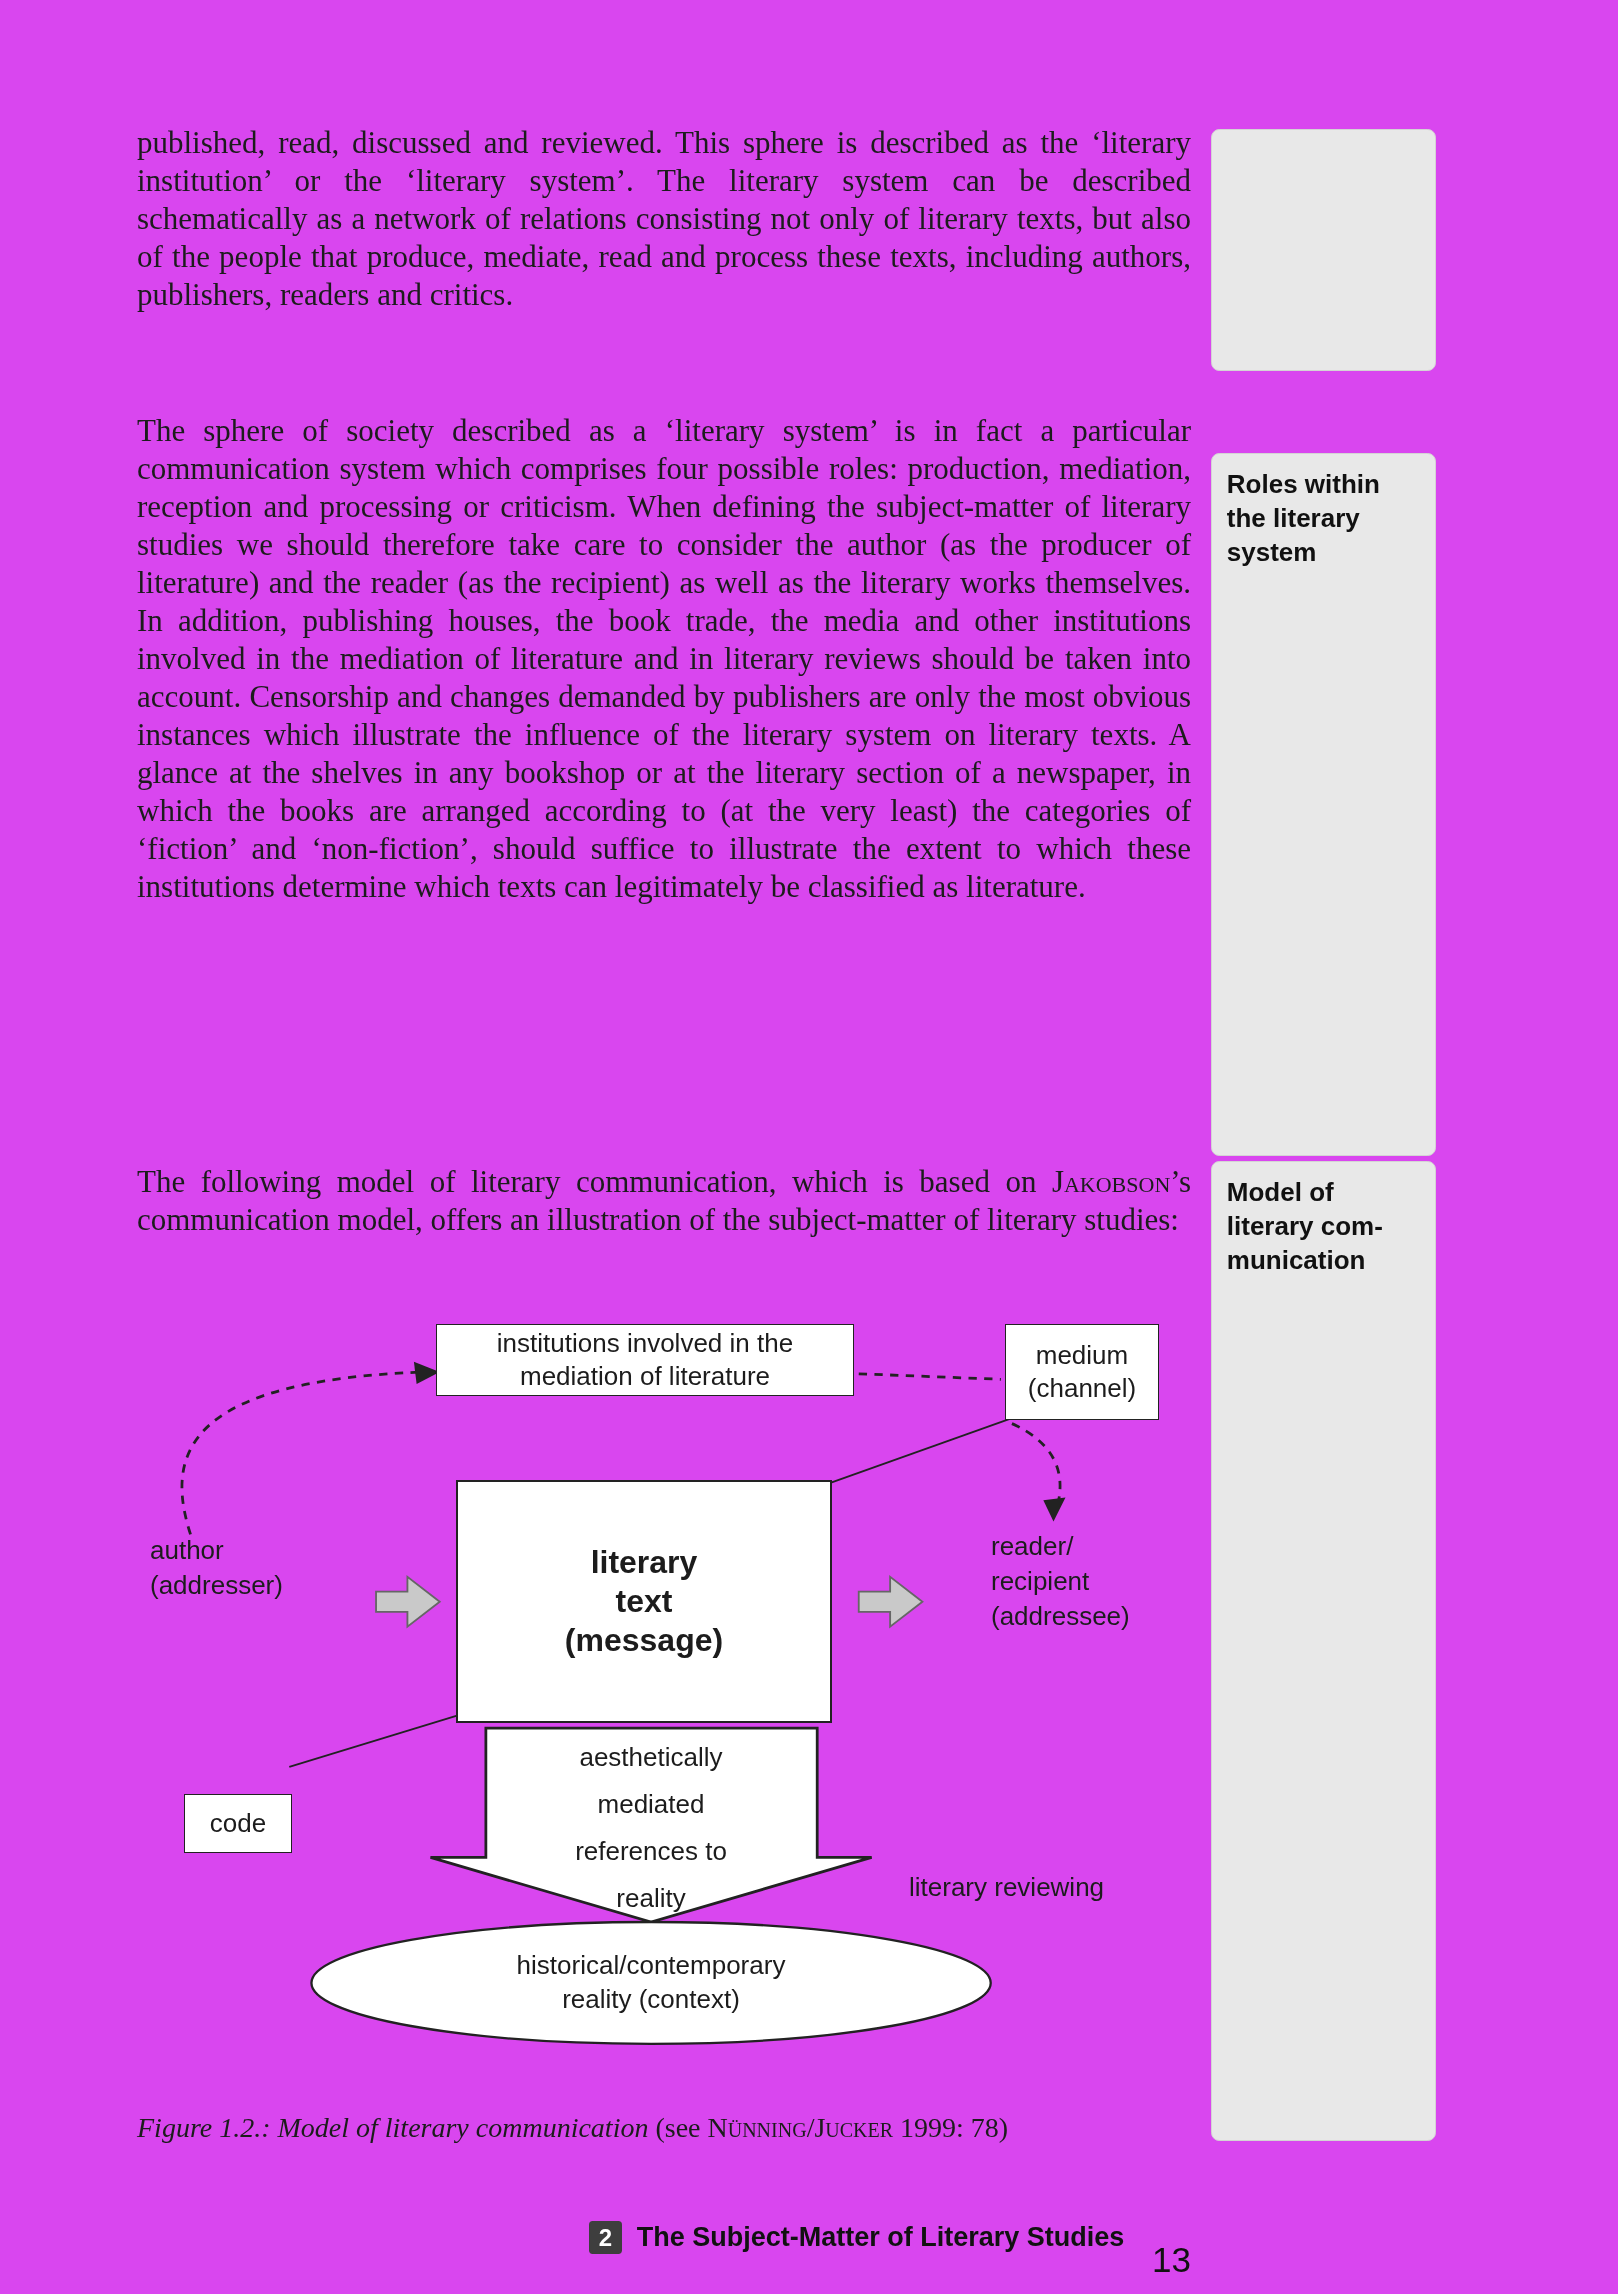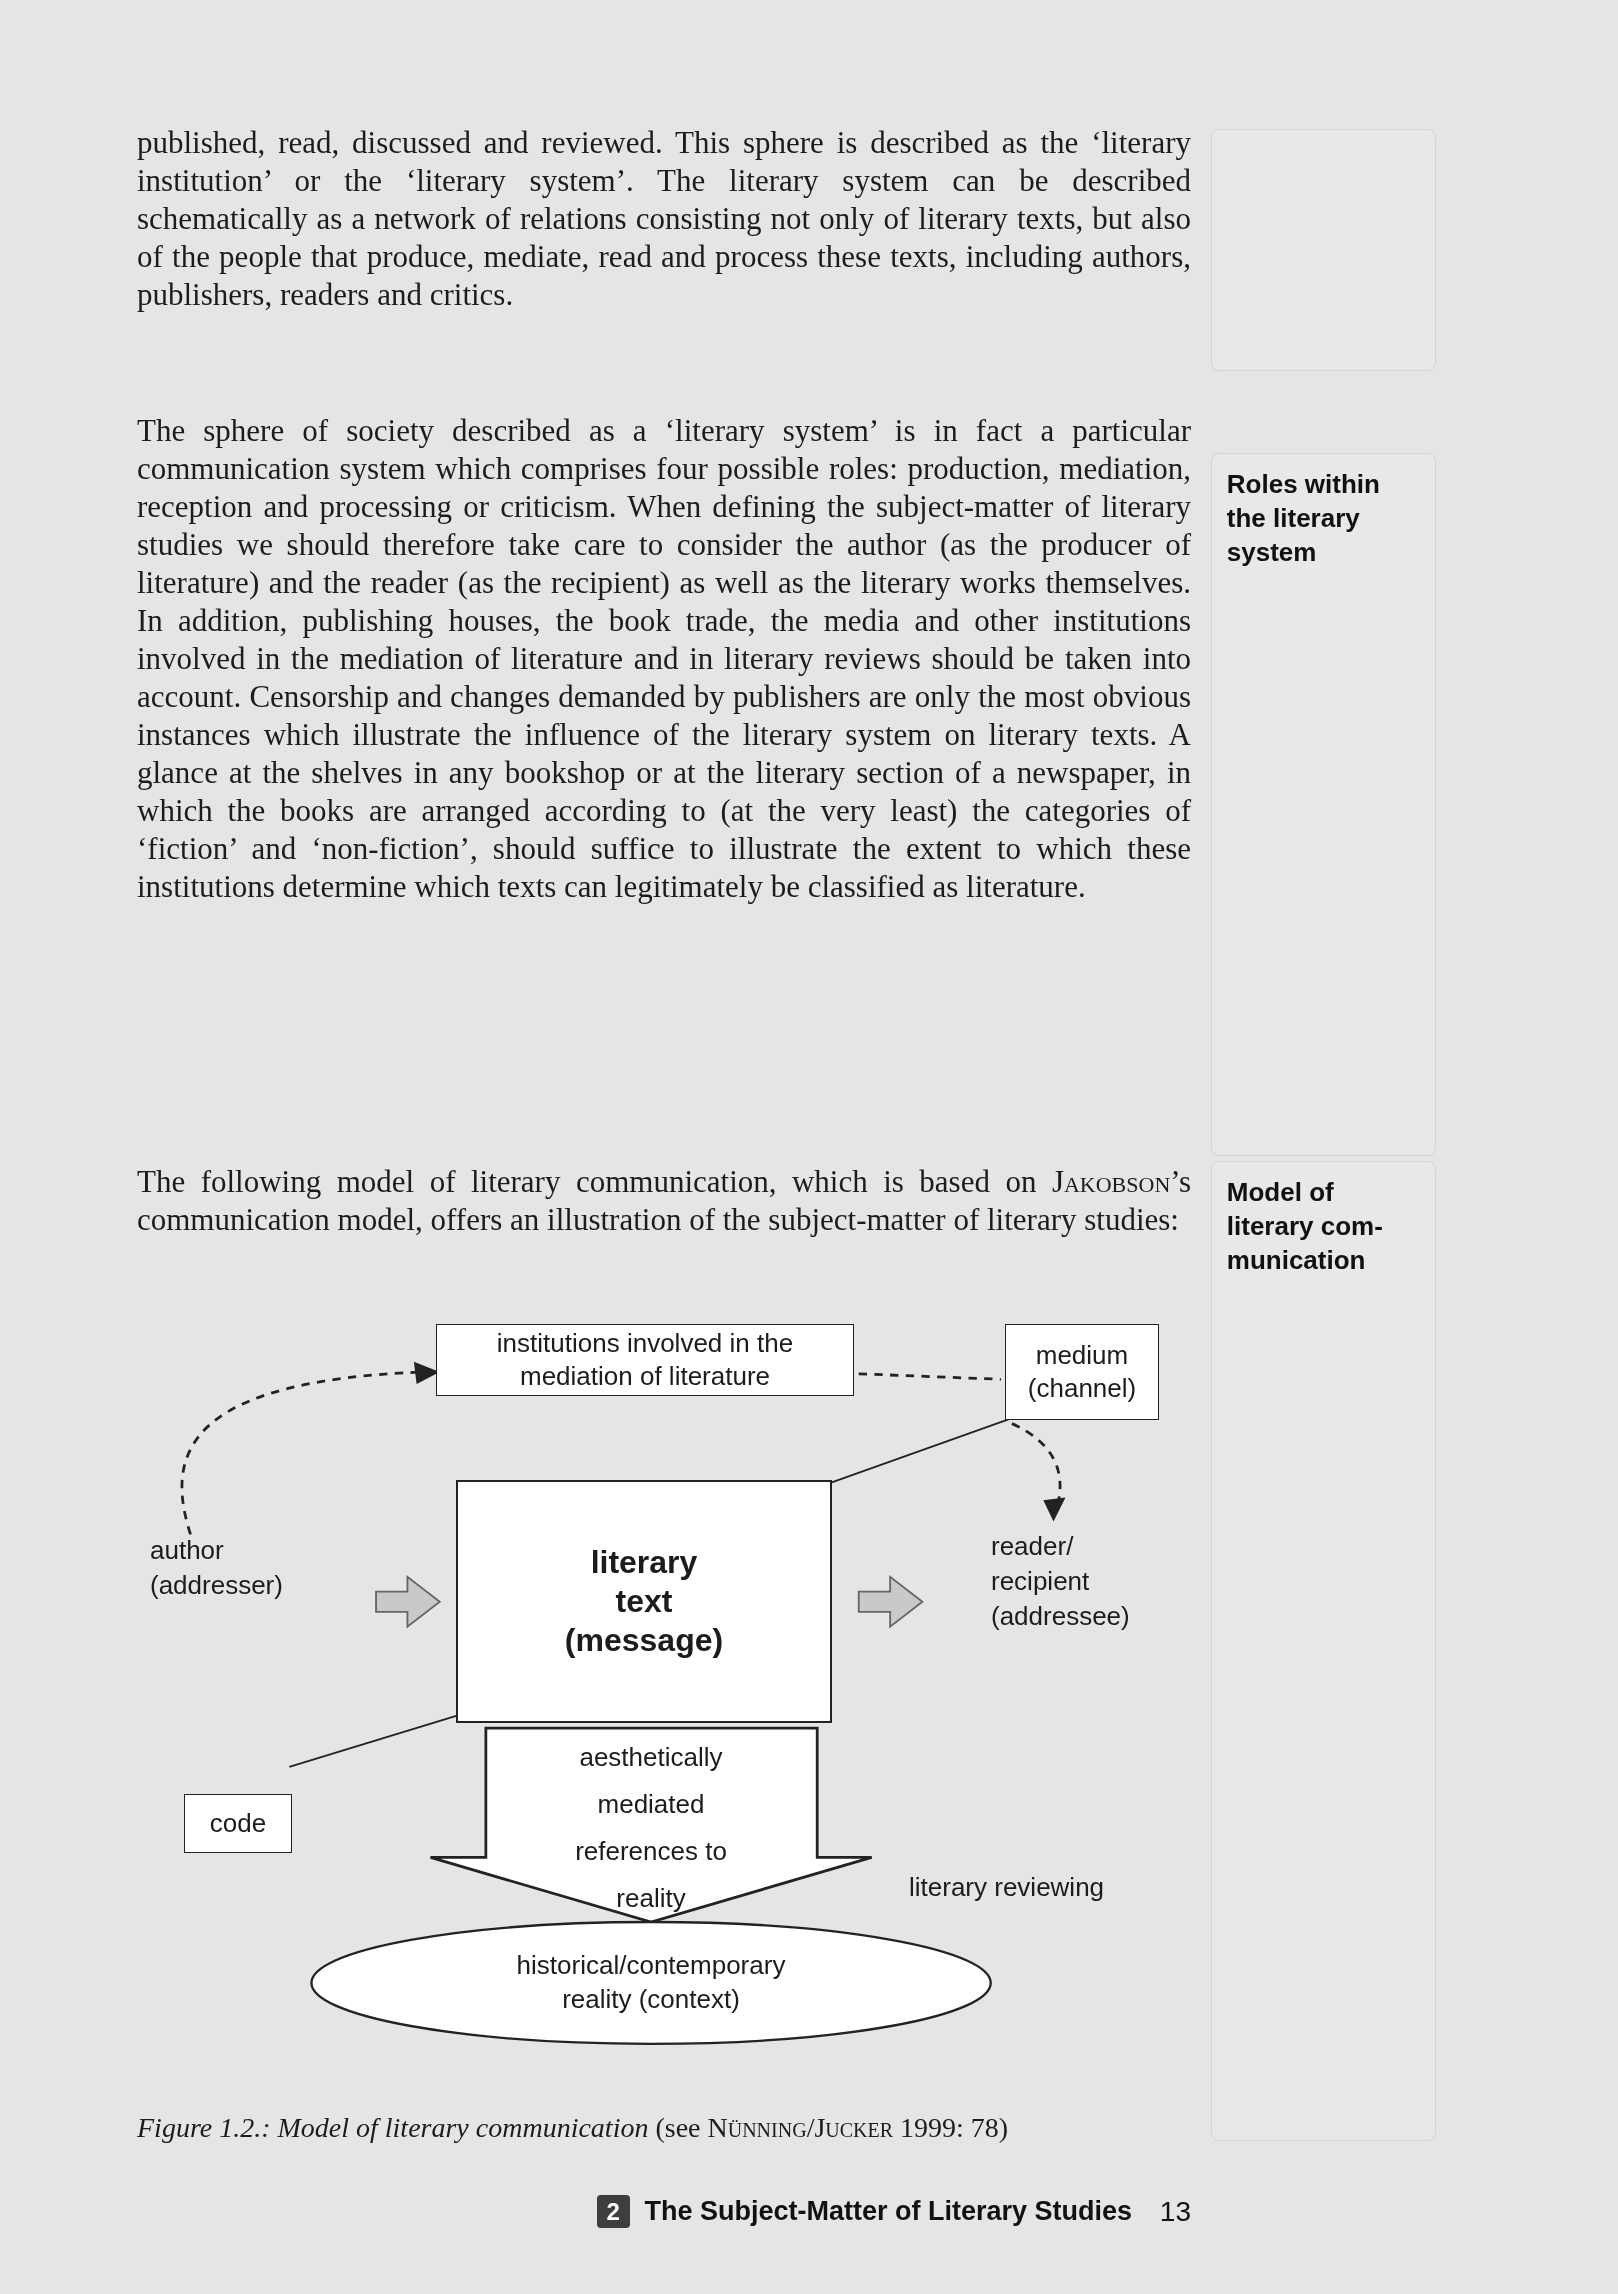--- a/index.html
+++ b/index.html
@@ -1,18 +1,18 @@
 <!DOCTYPE html>
 <html style="font-size:14.8px"><head>
 <meta charset="utf-8">
 <style>
   * { margin:0; padding:0; box-sizing:border-box; }
   html,body { background:#ffffff; }
   .page {
-    position:relative; width:1619px; height:2294px; background:#e5e5e5;
+    position:relative; width:1619px; height:2294px; background:#d946ef;
     color:#1c1c1c; overflow:hidden;
     font-family:"Liberation Serif", serif;
   }
   .body-text {
     position:absolute; left:137px; width:1054px;
     font-family:"Liberation Serif", serif;
     font-size:31px; line-height:38px; text-align:justify; color:#1c1c1c;
   }
   .p1 { top:124px; }
   .p2 { top:412px; }
@@ -66,21 +66,21 @@
     position:absolute; left:137px; top:2195px; width:1054px;
     display:flex; justify-content:flex-end; align-items:center; gap:14.8px;
     font-family:"Liberation Sans", sans-serif;
   }
   .chapter-badge {
     width:33px; height:33px; background:#3e3e3e; color:#fff;
     font-weight:bold; font-size:24px; border-radius:3.7px;
     display:flex; align-items:center; justify-content:center;
   }
   .chapter-title { font-weight:bold; font-size:27px; color:#111; }
-  .page-number { font-size:28px; margin-left:13px; color:#111; }
+  .page-number { font-size:35px; margin-left:13px; color:#111;margin-top:45px; }
 </style>
 </head>
 <body>
 
 <div class="page">
 
   <p class="body-text p1">published, read, discussed and reviewed. This sphere is described as the ‘literary institution’ or the ‘literary system’. The literary system can be described schematically as a network of relations consisting not only of literary texts, but also of the people that produce, mediate, read and process these texts, including authors, publishers, readers and critics.</p>
 
   <p class="body-text p2">The sphere of society described as a ‘literary system’ is in fact a particular communication system which comprises four possible roles: production, mediation, reception and processing or criticism. When defining the subject-matter of literary studies we should therefore take care to consider the author (as the producer of literature) and the reader (as the recipient) as well as the literary works themselves. In addition, publishing houses, the book trade, the media and other institutions involved in the mediation of literature and in literary reviews should be taken into account. Censorship and changes demanded by publishers are only the most obvious instances which illustrate the influence of the literary system on literary texts. A glance at the shelves in any bookshop or at the literary section of a newspaper, in which the books are arranged according to (at the very least) the categories of ‘fiction’ and ‘non-fiction’, should suffice to illustrate the extent to which these institutions determine which texts can legitimately be classified as literature.</p>
 

